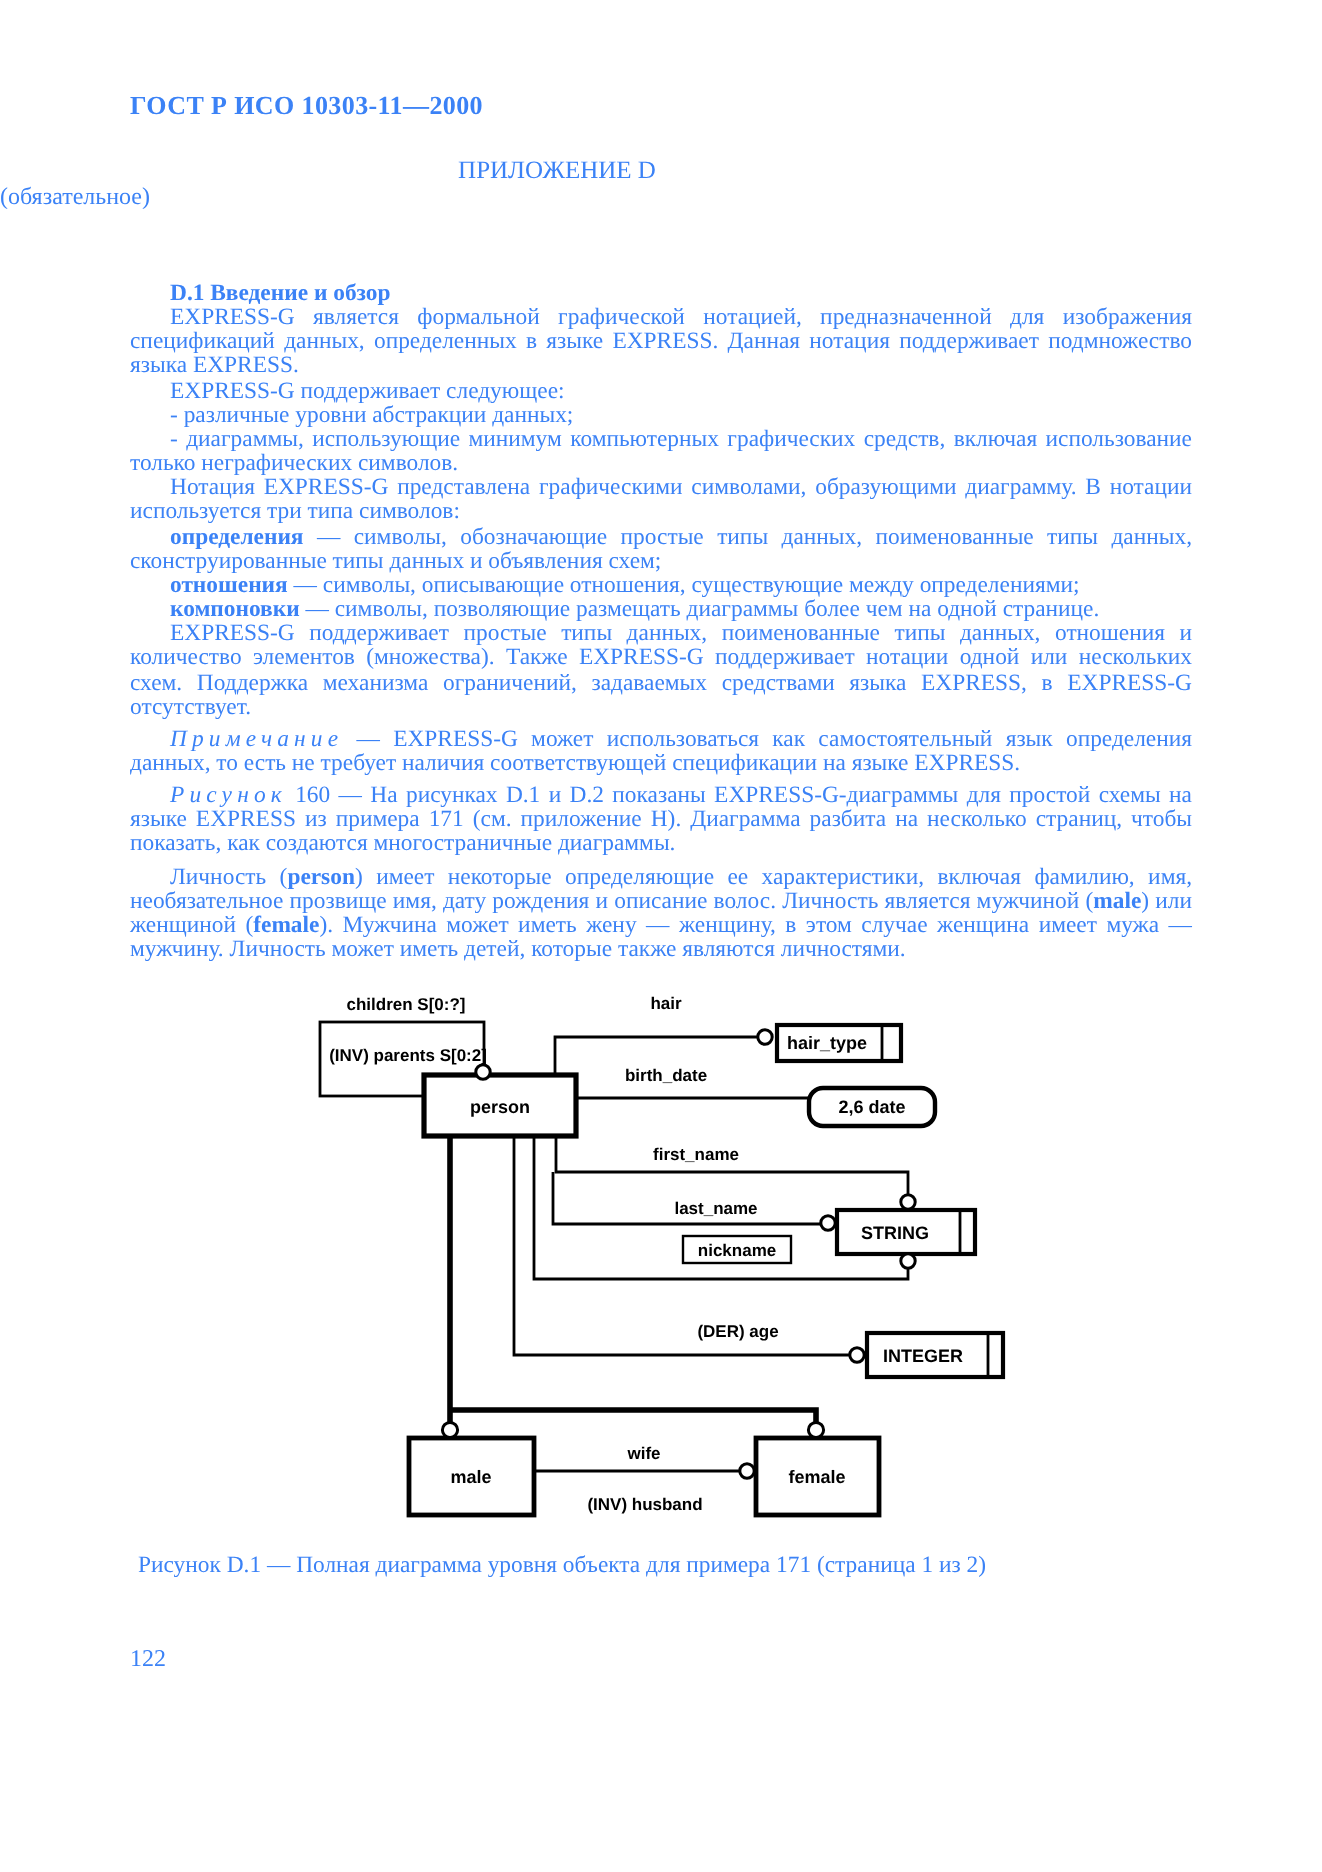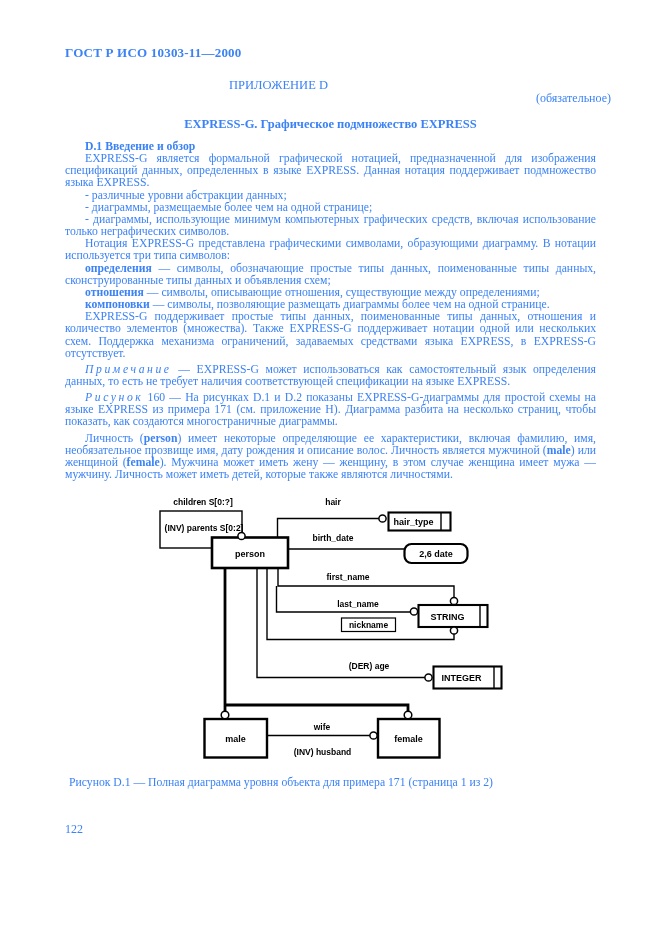--- a/index.html
+++ b/index.html
@@ -14,21 +14,21 @@
   .gost-header{
     position:absolute;left:65px;top:45px;
     font-size:13px;font-weight:bold;letter-spacing:0.2px;
   }
   .annex-title{
     position:absolute;left:0;top:78px;width:557px;
     text-align:center;font-size:12.5px;
   }
   .annex-sub{
     position:absolute;left:0;top:91px;width:611px;
-    text-align:right;font-size:12px;
+    text-align:left;font-size:12px;
   }
   .doc-title{
     position:absolute;left:0;top:117px;width:661px;
     text-align:center;font-size:12.5px;font-weight:bold;
   }
   .body-text{
     position:absolute;left:65px;top:141px;width:531px;
     font-size:11.7px;line-height:12.15px;text-align:justify;
   }
   .body-text p{margin:0;text-indent:20px;}
@@ -56,27 +56,26 @@
 </head>
 <body>
 
 <div class="page">
 
   <div class="gost-header">ГОСТ Р ИСО 10303-11—2000</div>
 
   <div class="annex-title">ПРИЛОЖЕНИЕ D</div>
   <div class="annex-sub">(обязательное)</div>
 
-  <div class="doc-title">EXPRESS-G. Графическое подмножество EXPRESS</div>
 
   <div class="body-text">
     <p class="sec-heading">D.1 Введение и обзор</p>
     <p><span>EXPRESS-G является формальной графической нотацией, предназначенной для изображения спецификаций данных, определенных в языке EXPRESS. Данная нотация поддерживает подмножество языка EXPRESS.</span></p>
+    <p>EXPRESS-G поддерживает следующее:</p>
     <p>- различные уровни абстракции данных;</p>
-    <p>- диаграммы, размещаемые более чем на одной странице;</p>
     <p>- диаграммы, использующие минимум компьютерных графических средств, включая использование только неграфических символов.</p>
     <p>Нотация EXPRESS-G представлена графическими символами, образующими диаграмму. В нотации используется три типа символов:</p>
     <p><span class="b">определения</span><span> — символы, обозначающие простые типы данных, поименованные типы данных, сконструированные типы данных и объявления схем;</span></p>
     <p><span class="b">отношения</span><span> — символы, описывающие отношения, существующие между определениями;</span></p>
     <p><span class="b">компоновки</span><span> — символы, позволяющие размещать диаграммы более чем на одной странице.</span></p>
     <p>EXPRESS-G поддерживает простые типы данных, поименованные типы данных, отношения и количество элементов (множества). Также EXPRESS-G поддерживает нотации одной или нескольких схем. Поддержка механизма ограничений, задаваемых средствами языка EXPRESS, в EXPRESS-G отсутствует.</p>
     <p class="gap"><span class="spaced">Примечание</span><span> — EXPRESS-G может использоваться как самостоятельный язык определения данных, то есть не требует наличия соответствующей спецификации на языке EXPRESS.</span></p>
     <p class="gap"><span class="spaced">Рисунок</span><span> 160 — На рисунках D.1 и D.2 показаны EXPRESS-G-диаграммы для простой схемы на языке EXPRESS из примера 171 (см. приложение Н). Диаграмма разбита на несколько страниц, чтобы показать, как создаются многостраничные диаграммы.</span></p>
     <p class="gap"><span>Личность (</span><span class="b">person</span><span>) имеет некоторые определяющие ее характеристики, включая фамилию, имя, необязательное прозвище имя, дату рождения и описание волос. Личность является мужчиной (</span><span class="b">male</span><span>) или женщиной (</span><span class="b">female</span><span>). Мужчина может иметь жену — женщину, в этом случае женщина имеет мужа — мужчину. Личность может иметь детей, которые также являются личностями.</span></p>
   </div>

